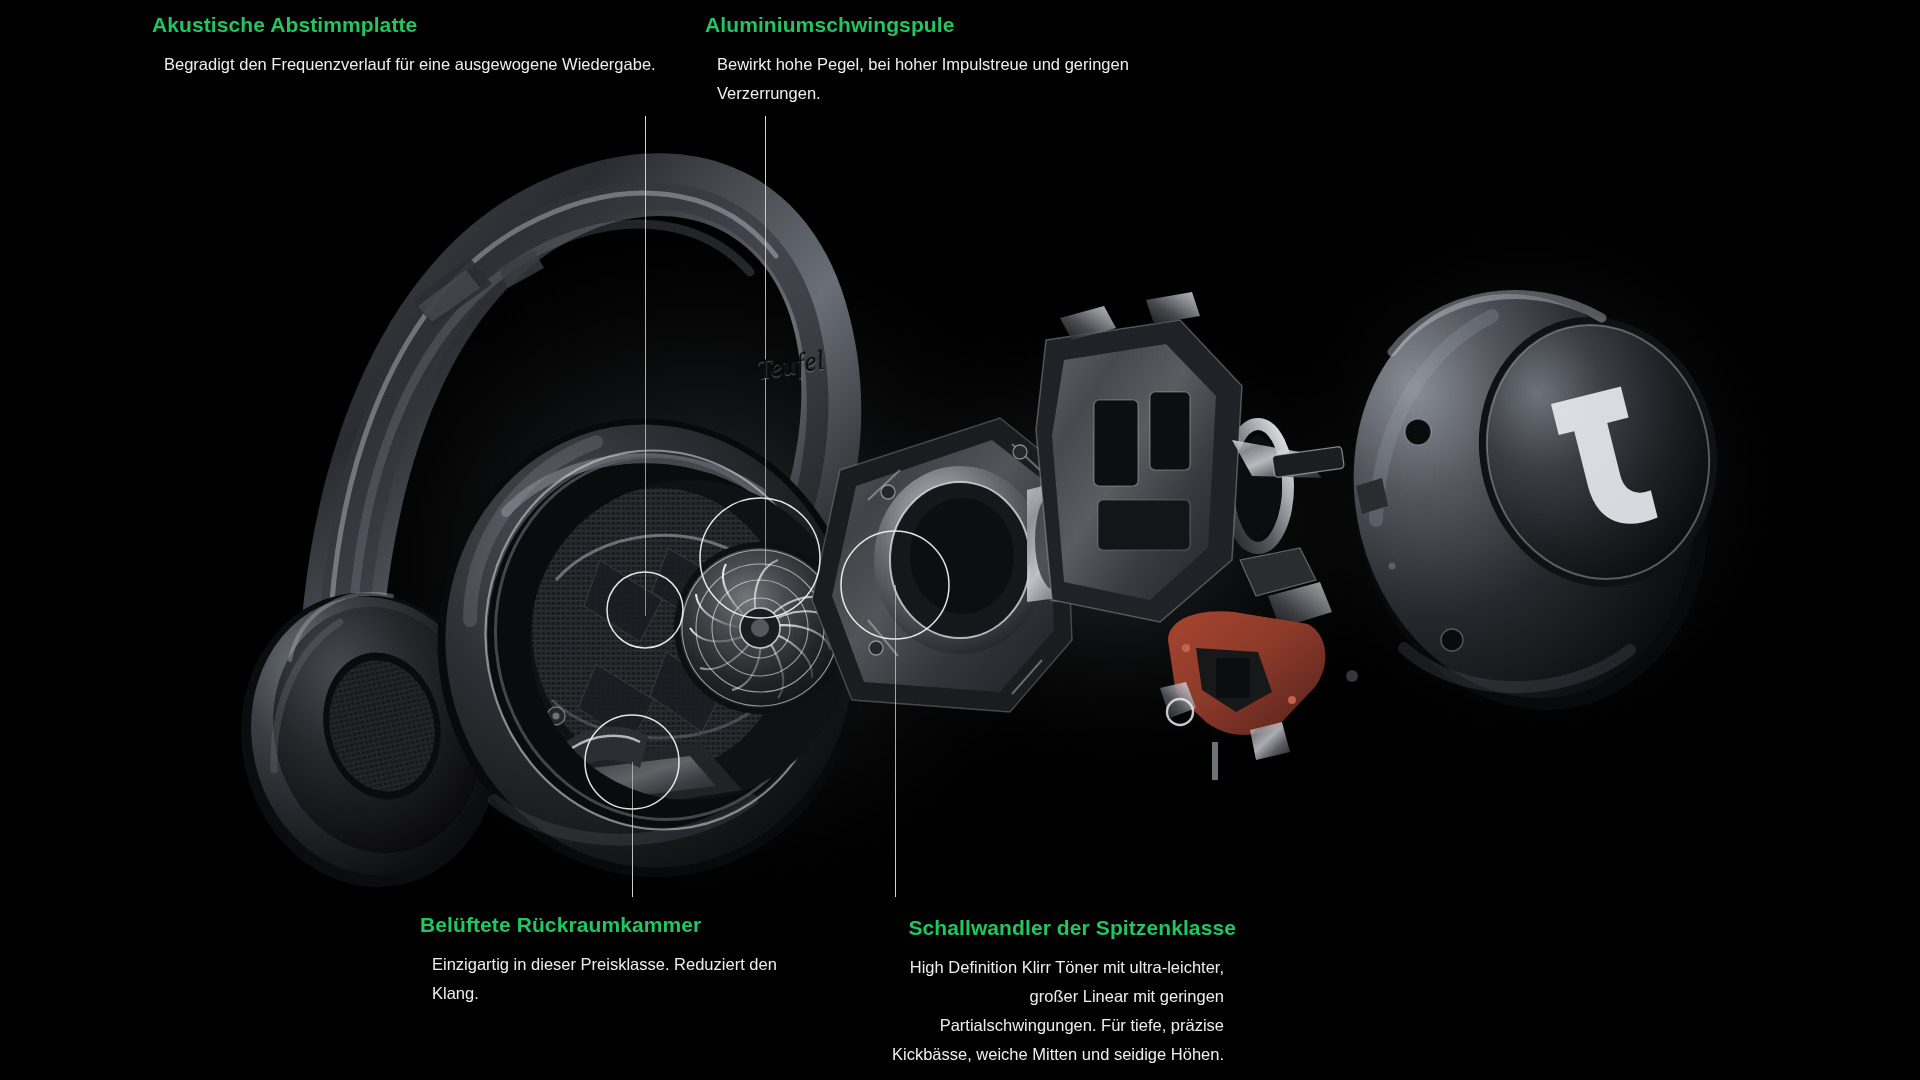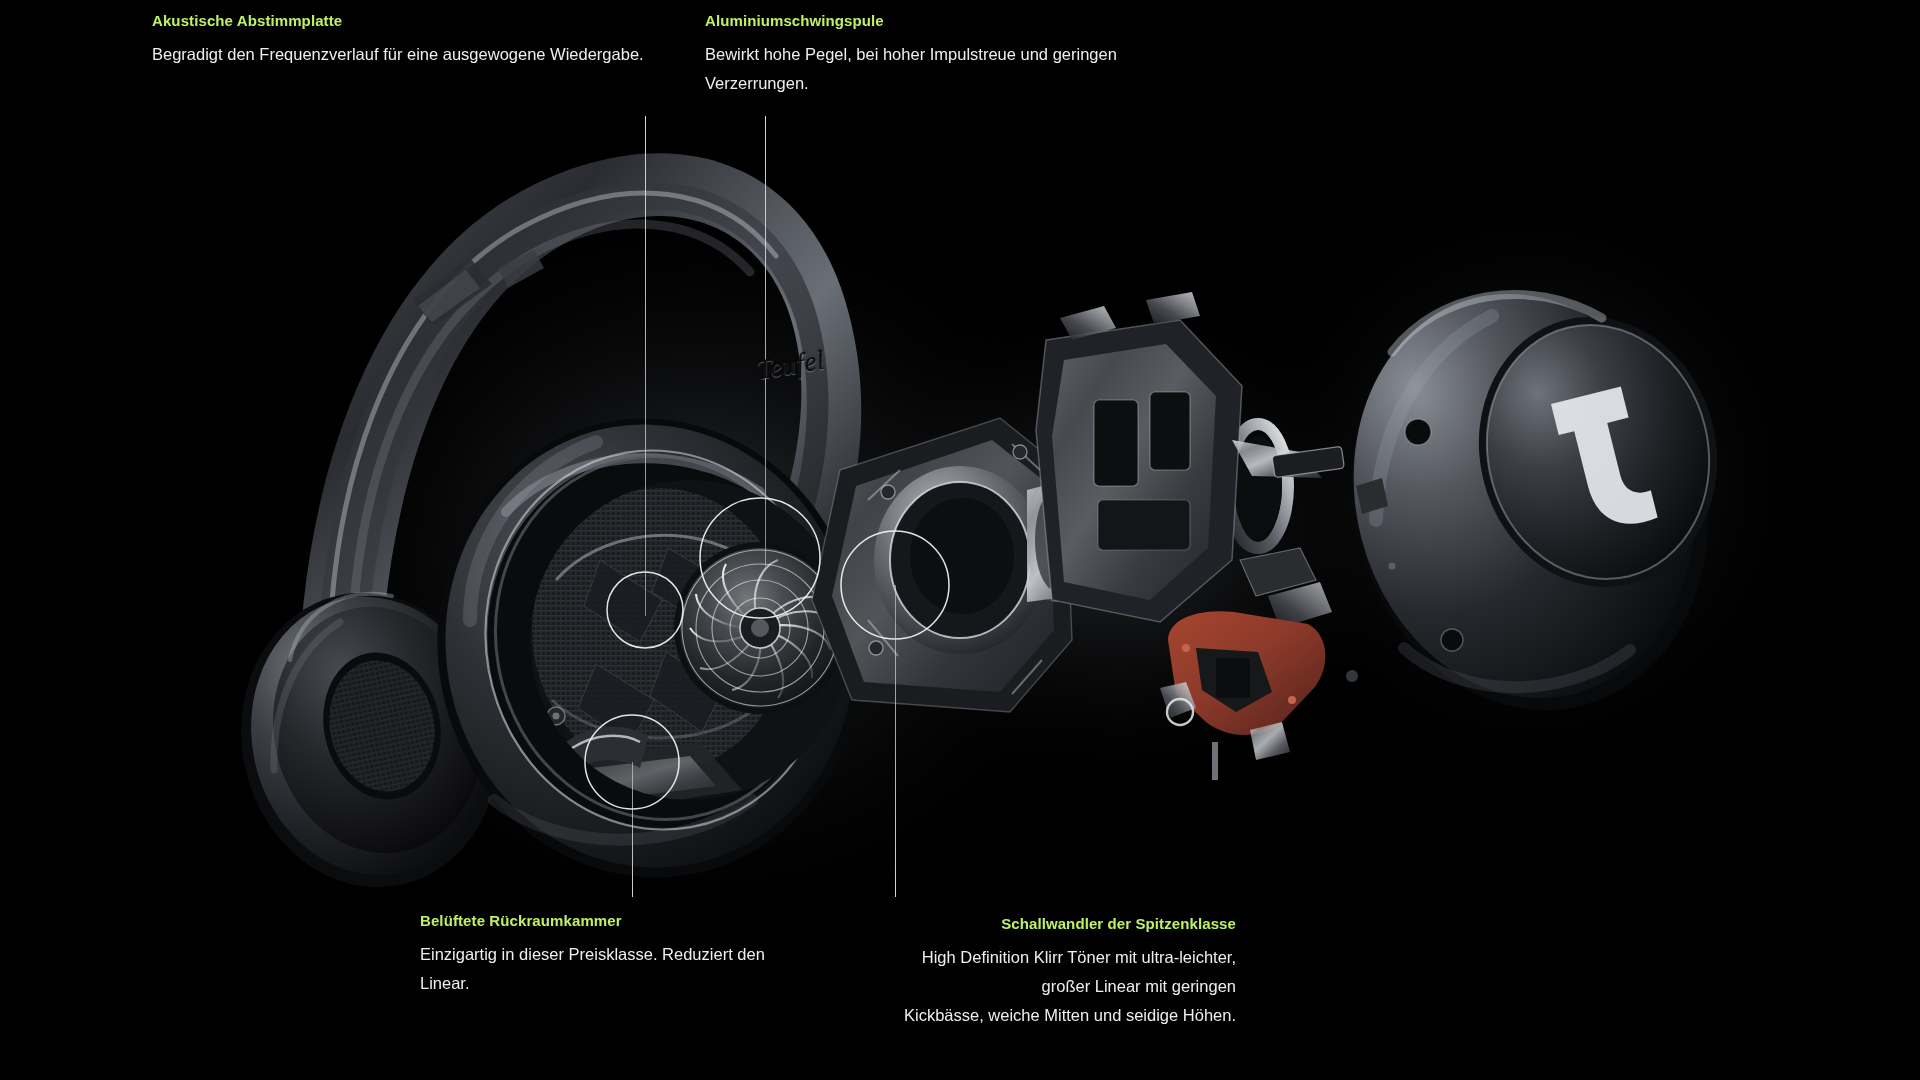--- a/index.html
+++ b/index.html
@@ -12,26 +12,26 @@
   }
   #stage{position:absolute;inset:0;background:#000;}
 
   
   #product{position:absolute;left:0;top:0;width:1920px;height:1080px;}
   #product svg{position:absolute;left:0;top:0;}
 
   
   .callout{position:absolute;}
   .callout .c-title{
-    font-size:15px;font-weight:700;letter-spacing:.1px;
-    color:#bef264;margin:0 0 9px 0;line-height:1.25;
+    font-size:21px;font-weight:700;letter-spacing:.1px;
+    color:#22c55e;margin:0 0 9px 0;line-height:1.25;
   }
   .callout .c-body{
     font-size:16.5px;font-weight:400;line-height:1.75;
-    color:#eeeeee;margin:0;
+    color:#eeeeee;margin:12px;
   }
   .callout .c-body span{display:block;white-space:nowrap;}
 
   #callout-tuning-plate{left:152px;top:12px;width:540px;}
   #callout-voice-coil{left:705px;top:12px;width:470px;}
   #callout-rear-chamber{left:420px;top:912px;width:400px;}
   #callout-transducer{left:836px;top:915px;width:400px;text-align:right;}
 
   
   .leader{position:absolute;background:#dcdcdc;width:1px;}
@@ -353,29 +353,30 @@
     <p class="c-body">
       <span>Bewirkt hohe Pegel, bei hoher Impulstreue und geringen</span>
       <span>Verzerrungen.</span>
     </p>
   </div>
 
   <div class="callout" id="callout-rear-chamber">
     <p class="c-title">Belüftete Rückraumkammer</p>
     <p class="c-body">
       <span>Einzigartig in dieser Preisklasse. Reduziert den</span>
-      <span>Linear.</span>
+      <span>Klang.</span>
     </p>
   </div>
 
   <div class="callout" id="callout-transducer">
     <p class="c-title">Schallwandler der Spitzenklasse</p>
     <p class="c-body">
       <span>High Definition Klirr Töner mit ultra-leichter,</span>
       <span>großer Linear mit geringen</span>
+      <span>Partialschwingungen. Für tiefe, präzise</span>
       <span>Kickbässe, weiche Mitten und seidige Höhen.</span>
     </p>
   </div>
 
   <div style="position:absolute;left:757px;top:350px;font-size:27px;font-style:italic;
               font-family:'Liberation Serif',serif;color:#0d0e10;
               text-shadow:0 1px 1px rgba(200,206,216,.45), 0 -1px 1px rgba(0,0,0,.8);
               transform:rotate(-9deg);letter-spacing:.5px;">Teufel</div>
 
 </div>

